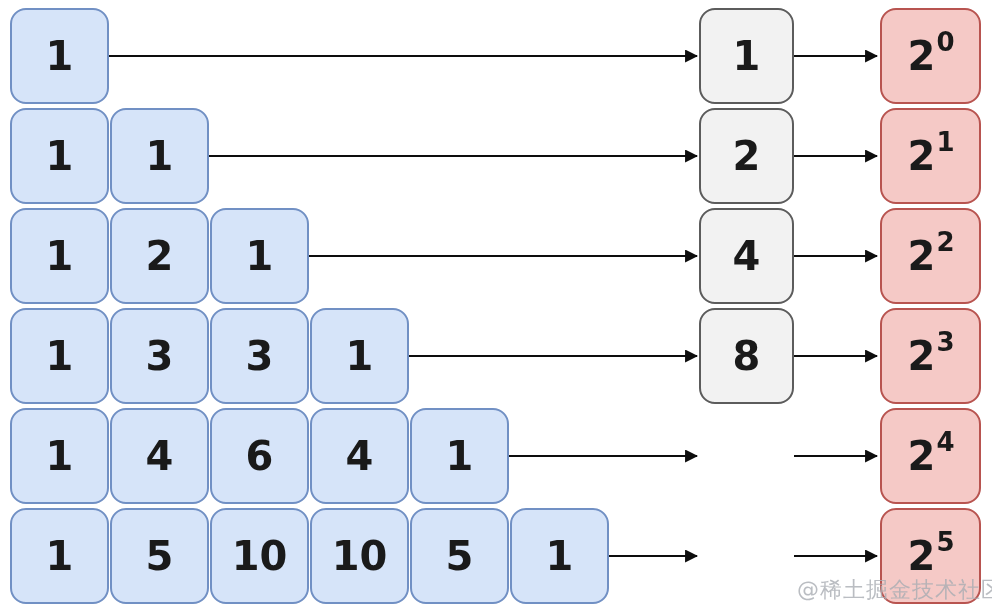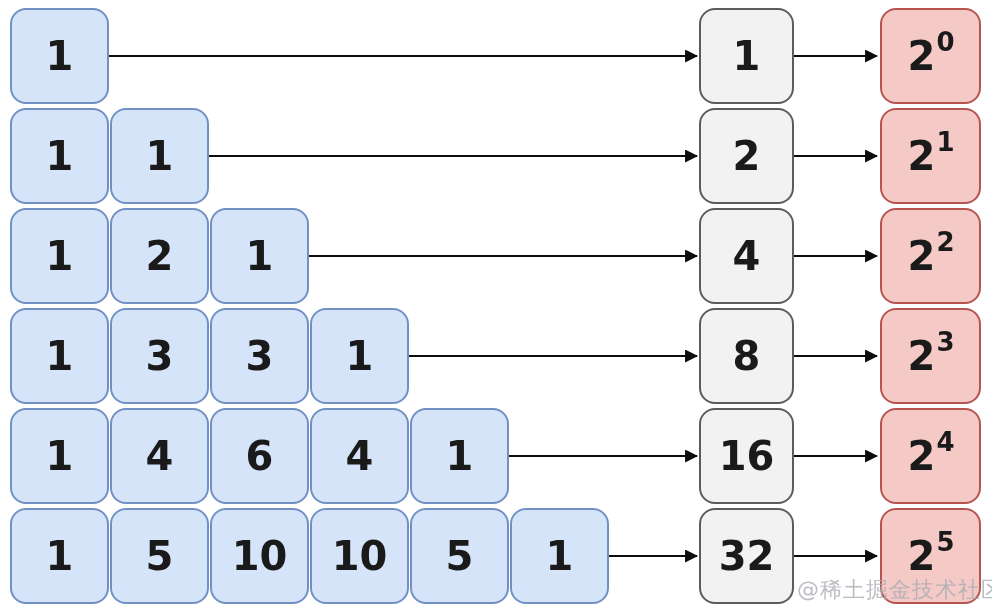--- a/index.html
+++ b/index.html
@@ -78,22 +78,20 @@
   <div class="cell blue" style="left:110px;top:508px">5</div>
   <div class="cell blue" style="left:210px;top:508px">10</div>
   <div class="cell blue" style="left:310px;top:508px">10</div>
   <div class="cell blue" style="left:410px;top:508px">5</div>
   <div class="cell blue" style="left:510px;top:508px">1</div>
 
   <div class="cell sum" style="top:8px">1</div>
   <div class="cell sum" style="top:108px">2</div>
   <div class="cell sum" style="top:208px">4</div>
   <div class="cell sum" style="top:308px">8</div>
-  <div class="cell sum" style="top:408px">16</div>
-  <div class="cell sum" style="top:508px">32</div>
 
   <div class="cell power" style="top:8px">
     <span>2</span>
       <span class="exp">0</span>
   </div>
   <div class="cell power" style="top:108px">
     <span>2</span>
       <span class="exp">1</span>
   </div>
   <div class="cell power" style="top:208px">

